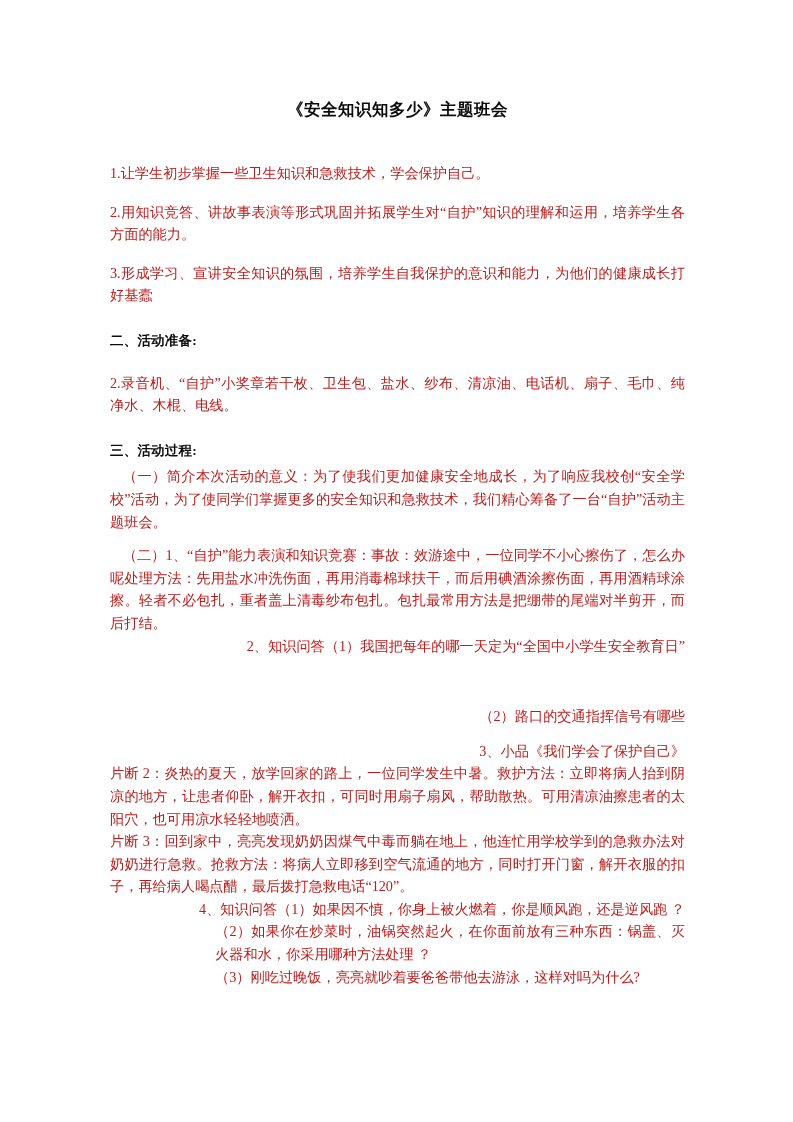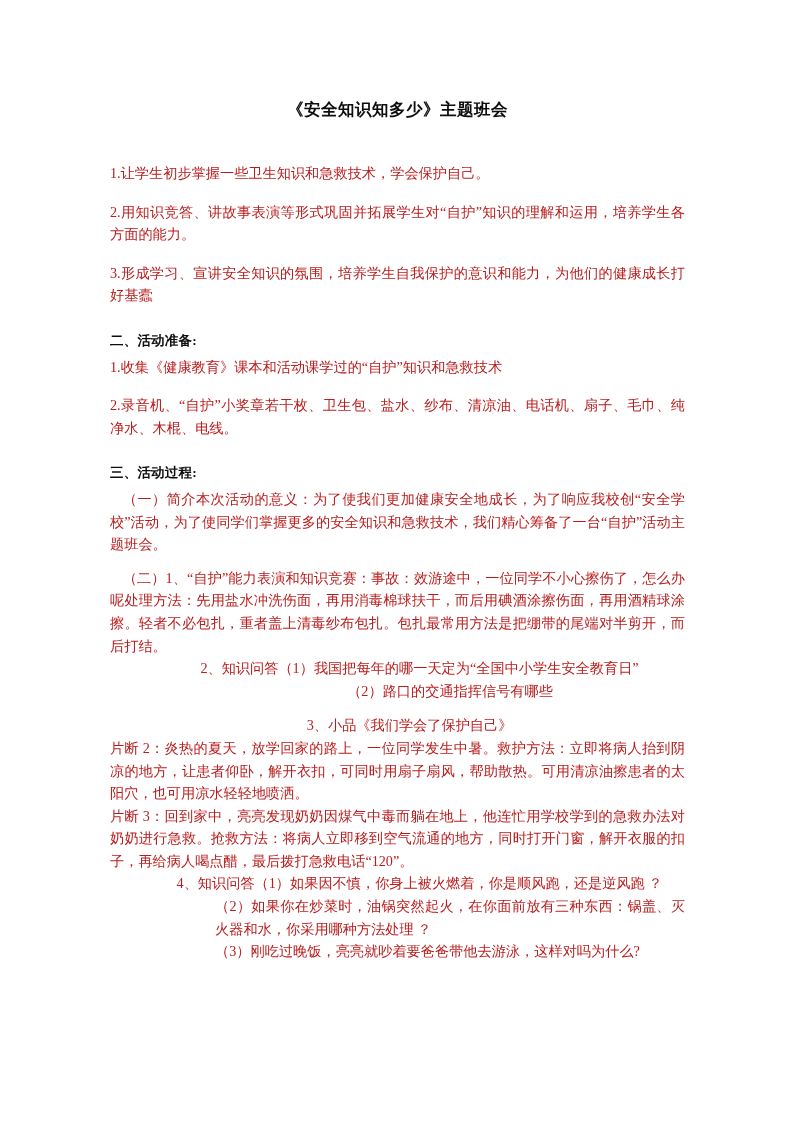--- a/index.html
+++ b/index.html
@@ -60,23 +60,23 @@
   }
   .gap-xl { height: 36px; }
   .gap-lg { height: 24px; }
   .gap-md { height: 16px; }
   .gap-sm { height: 11px; }
   .gap-xs { height: 5px; }
 
   .ind-1 { text-indent: 0.9em; }
   .ind-2 { padding-left: 1.7em; text-indent: 0; margin-top: 12px; }
   .ind-3 { padding-left: 3.1em; text-indent: 0; }
-  .ind-4 { padding-left: 7.4em; text-indent: 0; }
+  .ind-4 { padding-left: 7.4em; text-indent: 0; margin-top: 48px; }
   .ind-hang2 { padding-left: 7.4em; text-indent: 0em; }
-  .nowrapblock { text-align: center; }
+  .nowrapblock { text-align: right; }
 </style>
 </head>
 <body>
 
 <div class="page">
   <div class="content">
 
     <h1 class="doc-title">《安全知识知多少》主题班会</h1>
 
     <div class="gap-xl"></div>
@@ -85,21 +85,20 @@
     <p class="para">1.让学生初步掌握一些卫生知识和急救技术，学会保护自己。</p>
     <div class="gap-md"></div>
     <p class="para">2.用知识竞答、讲故事表演等形式巩固并拓展学生对“自护”知识的理解和运用，培养学生各方面的能力。</p>
     <div class="gap-md"></div>
     <p class="para">3.形成学习、宣讲安全知识的氛围，培养学生自我保护的意识和能力，为他们的健康成长打好基蠹</p>
 
     <div class="gap-lg"></div>
 
     <div class="section-heading">二、活动准备:</div>
     <div class="gap-xs"></div>
-    <p class="para">1.收集《健康教育》课本和活动课学过的“自护”知识和急救技术</p>
     <div class="gap-md"></div>
     <p class="para">2.录音机、“自护”小奖章若干枚、卫生包、盐水、纱布、清凉油、电话机、扇子、毛巾、纯净水、木棍、电线。</p>
 
     <div class="gap-lg"></div>
 
     <div class="section-heading">三、活动过程:</div>
     <div class="gap-xs"></div>
 
     <p class="para ind-1">（一）简介本次活动的意义：为了使我们更加健康安全地成长，为了响应我校创“安全学校”活动，为了使同学们掌握更多的安全知识和急救技术，我们精心筹备了一台“自护”活动主题班会。</p>
 

